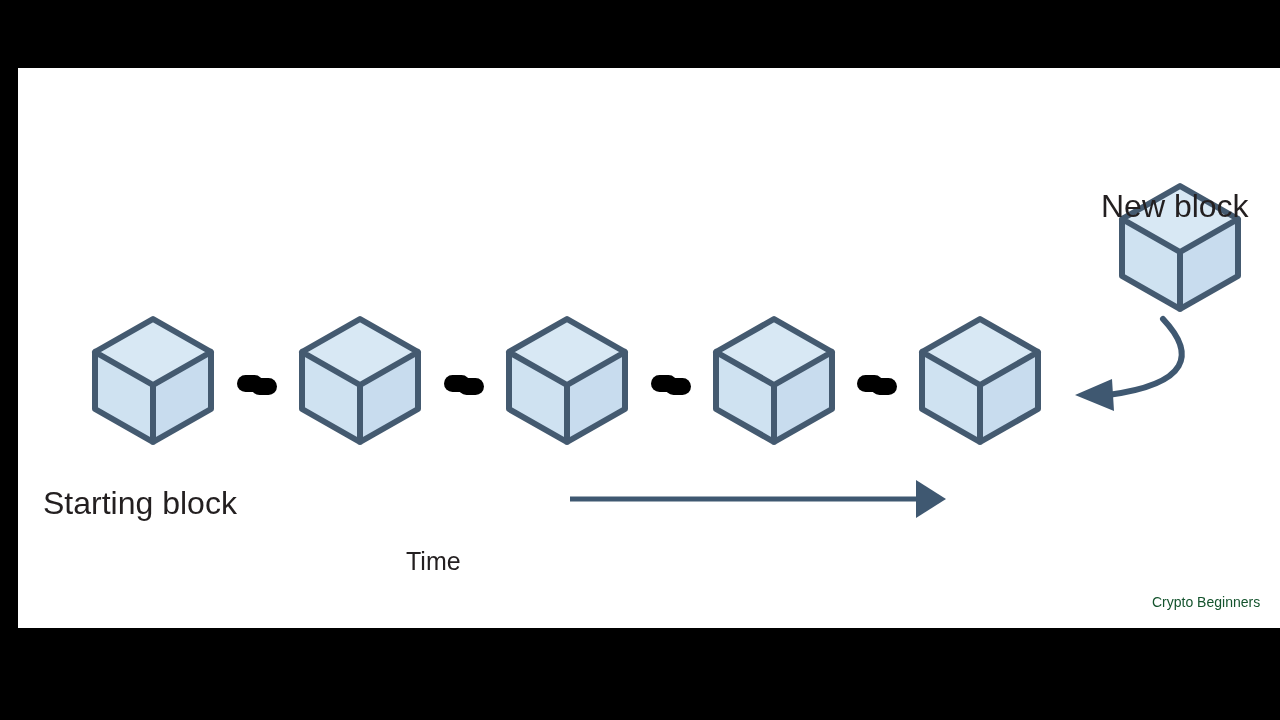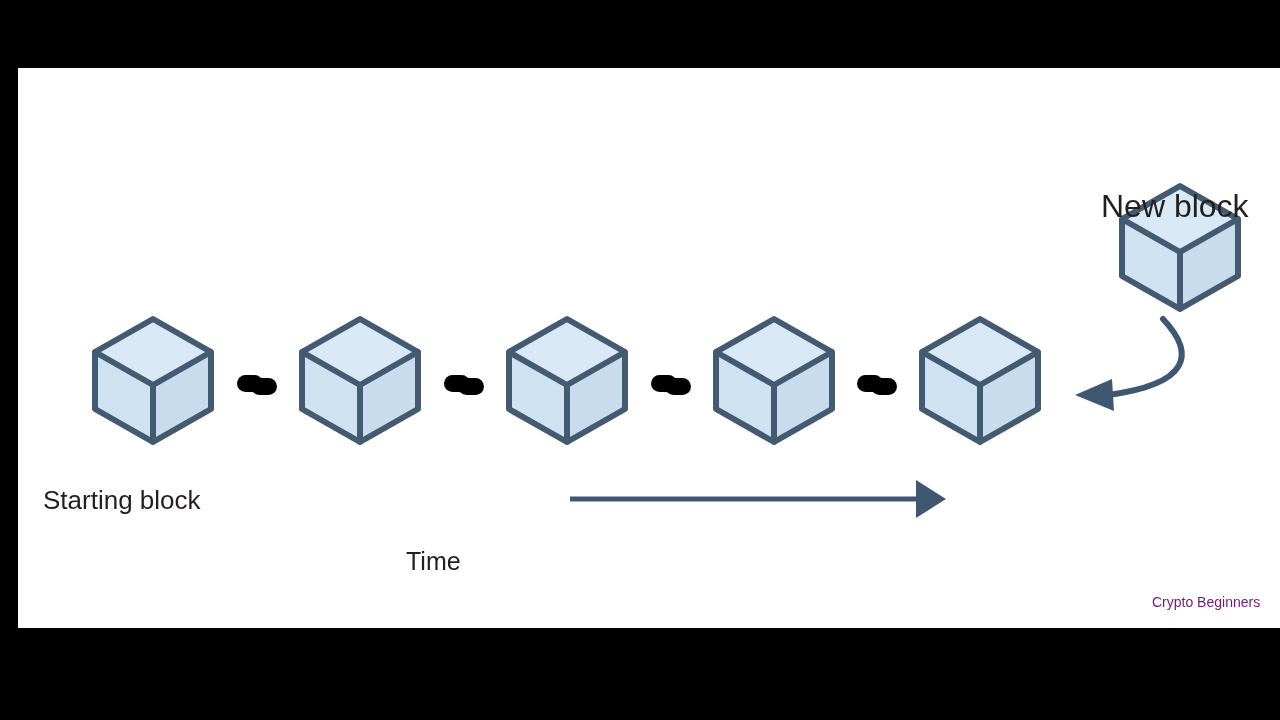--- a/index.html
+++ b/index.html
@@ -50,33 +50,33 @@
     line-height: 1;
   }
   #label-new-block {
     left: 1083px;
     top: 122px;
     font-size: 32px;
   }
   #label-starting-block {
     left: 25px;
     top: 419px;
-    font-size: 26px;
+    font-size: 32px;
   }
   #label-time {
     left: 388px;
     top: 481px;
     font-size: 25px;
   }
   #watermark {
     position: absolute;
     left: 1134px;
     top: 527px;
     font-size: 14px;
-    color: #701a75;
+    color: #14532d;
     white-space: nowrap;
     line-height: 1;
   }
 </style>
 </head>
 <body>
 
 <div id="stage">
 
   <div class="letterbox" id="letterbox-top"></div>

